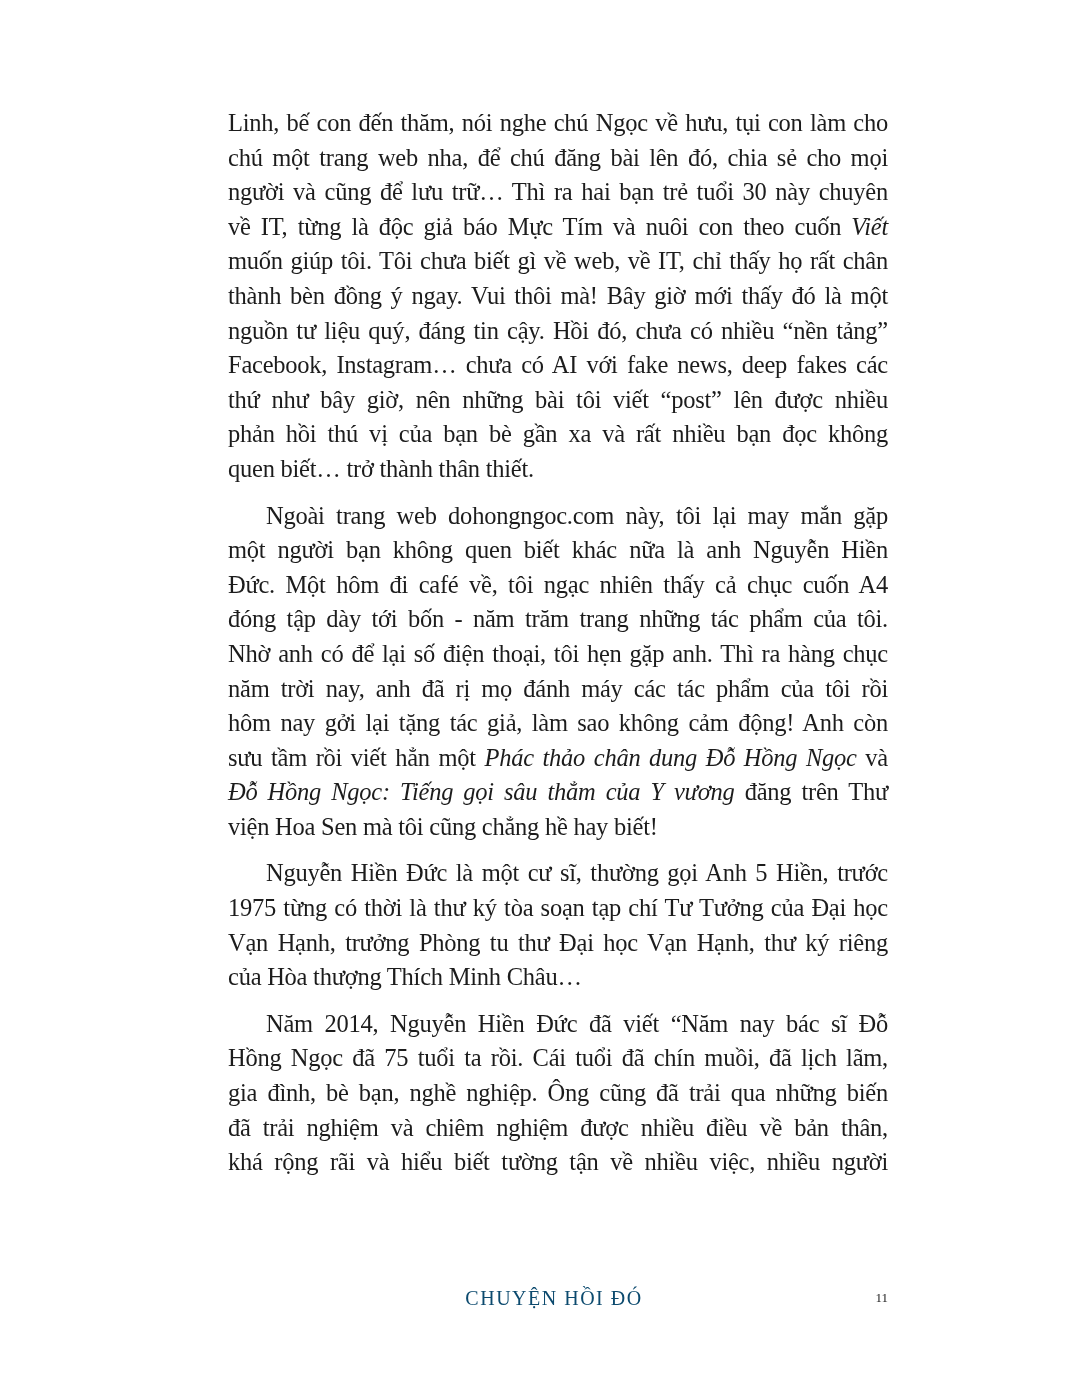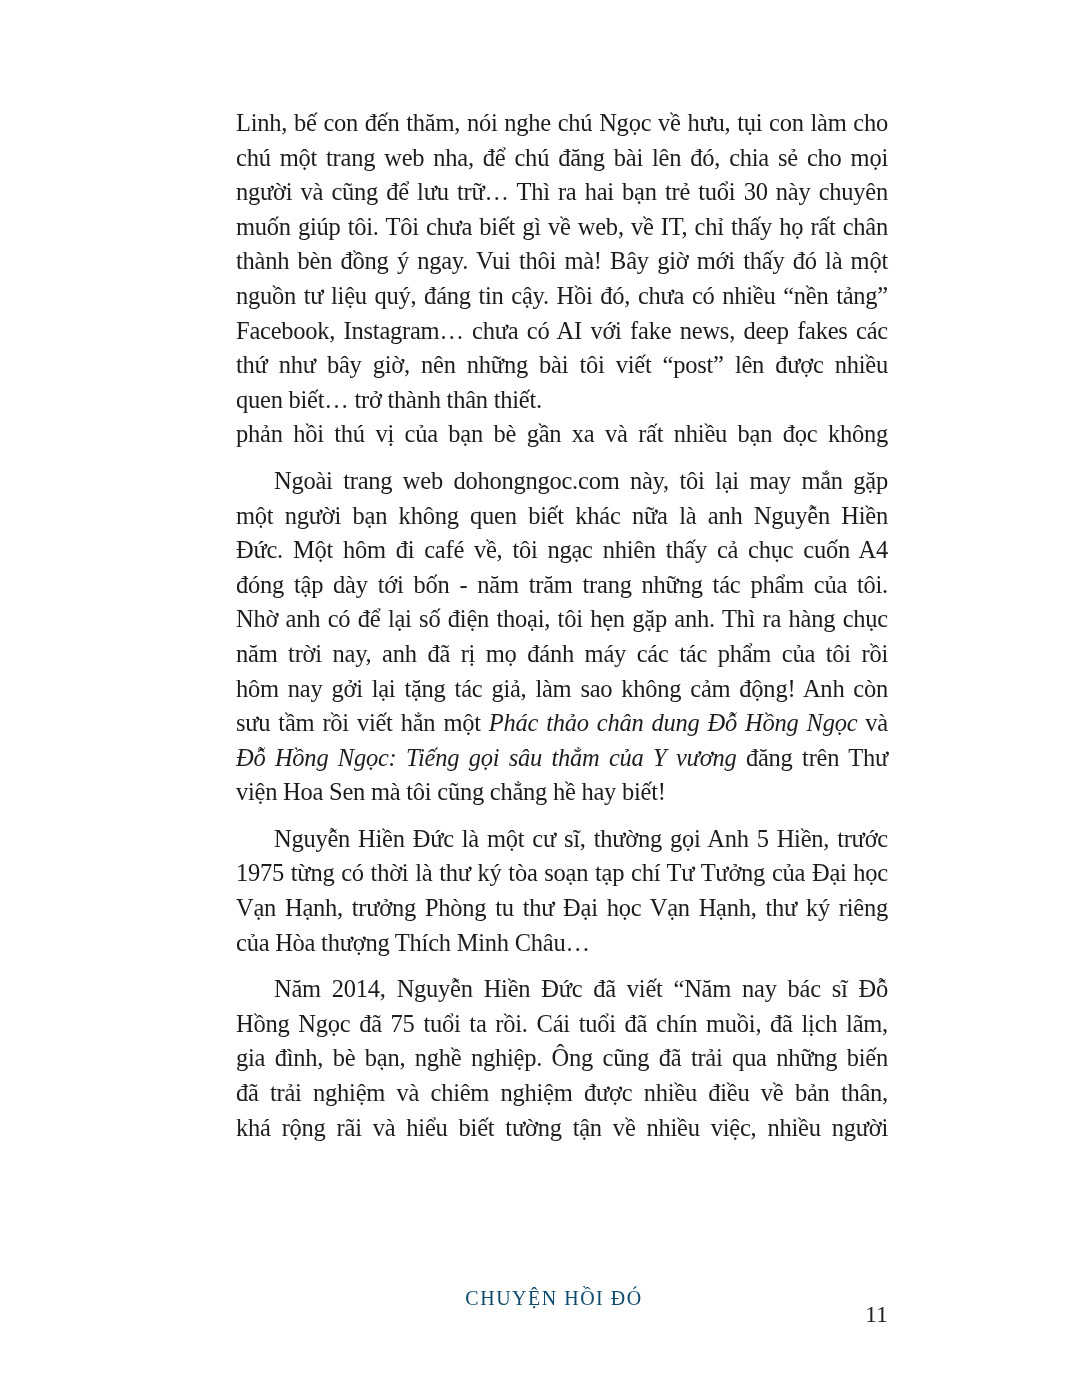--- a/index.html
+++ b/index.html
@@ -16,21 +16,21 @@
     font-family: "Liberation Serif", "DejaVu Serif", serif;
     color: #1c1c1c;
   }
   .text-block {
     position: absolute;
     left: 220px;
     top: 106px;
     width: 668px;
   }
   .paragraph {
-    margin: 0 0 12px 16px;
+    margin: 0 0 12px 8px;
     padding: 0;
   }
   .line {
     display: block;
     font-size: 24.5px;
     line-height: 34.6px;
     letter-spacing: -0.01em;
     text-align: justify;
     text-align-last: justify;
     white-space: nowrap;
@@ -56,43 +56,44 @@
     display: block;
     text-align: center;
     font-size: 20px;
     line-height: 24px;
     letter-spacing: 1.5px;
     color: #0c4a6e;
   }
   .page-number {
     position: absolute;
     right: 0;
-    top: 16px;
-    font-size: 24px;
+    top: 0;
+    font-size: 13px;
     line-height: 24px;
     color: #242424;
     text-align: right;
   }
 </style>
 </head>
 <body>
 
 <div class="page">
   <div class="text-block" id="article">
       <p class="paragraph">
         <span class="line"><span>Linh, bế con đến thăm, nói nghe chú Ngọc về hưu, tụi con làm cho</span></span>
         <span class="line"><span>chú một trang web nha, để chú đăng bài lên đó, chia sẻ cho mọi</span></span>
         <span class="line"><span>người và cũng để lưu trữ… Thì ra hai bạn trẻ tuổi 30 này chuyên</span></span>
+        <span class="line"><span>về IT, từng là độc giả báo Mực Tím và nuôi con theo cuốn </span><em>Viết</em></span>
         <span class="line"><span>muốn giúp tôi. Tôi chưa biết gì về web, về IT, chỉ thấy họ rất chân</span></span>
         <span class="line"><span>thành bèn đồng ý ngay. Vui thôi mà! Bây giờ mới thấy đó là một</span></span>
         <span class="line"><span>nguồn tư liệu quý, đáng tin cậy. Hồi đó, chưa có nhiều “nền tảng”</span></span>
         <span class="line"><span>Facebook, Instagram… chưa có AI với fake news, deep fakes các</span></span>
         <span class="line"><span>thứ như bây giờ, nên những bài tôi viết “post” lên được nhiều</span></span>
+        <span class="line"><span>phản hồi thú vị của bạn bè gần xa và rất nhiều bạn đọc không</span></span>
         <span class="line last"><span>quen biết… trở thành thân thiết.</span></span>
-        <span class="line"><span>phản hồi thú vị của bạn bè gần xa và rất nhiều bạn đọc không</span></span>
       </p>
       <p class="paragraph">
         <span class="line indent"><span>Ngoài trang web dohongngoc.com này, tôi lại may mắn gặp</span></span>
         <span class="line"><span>một người bạn không quen biết khác nữa là anh Nguyễn Hiền</span></span>
         <span class="line"><span>Đức. Một hôm đi café về, tôi ngạc nhiên thấy cả chục cuốn A4</span></span>
         <span class="line"><span>đóng tập dày tới bốn - năm trăm trang những tác phẩm của tôi.</span></span>
         <span class="line"><span>Nhờ anh có để lại số điện thoại, tôi hẹn gặp anh. Thì ra hàng chục</span></span>
         <span class="line"><span>năm trời nay, anh đã rị mọ đánh máy các tác phẩm của tôi rồi</span></span>
         <span class="line"><span>hôm nay gởi lại tặng tác giả, làm sao không cảm động! Anh còn</span></span>
         <span class="line"><span>sưu tầm rồi viết hẳn một </span><em>Phác thảo chân dung Đỗ Hồng Ngọc</em><span> và</span></span>

